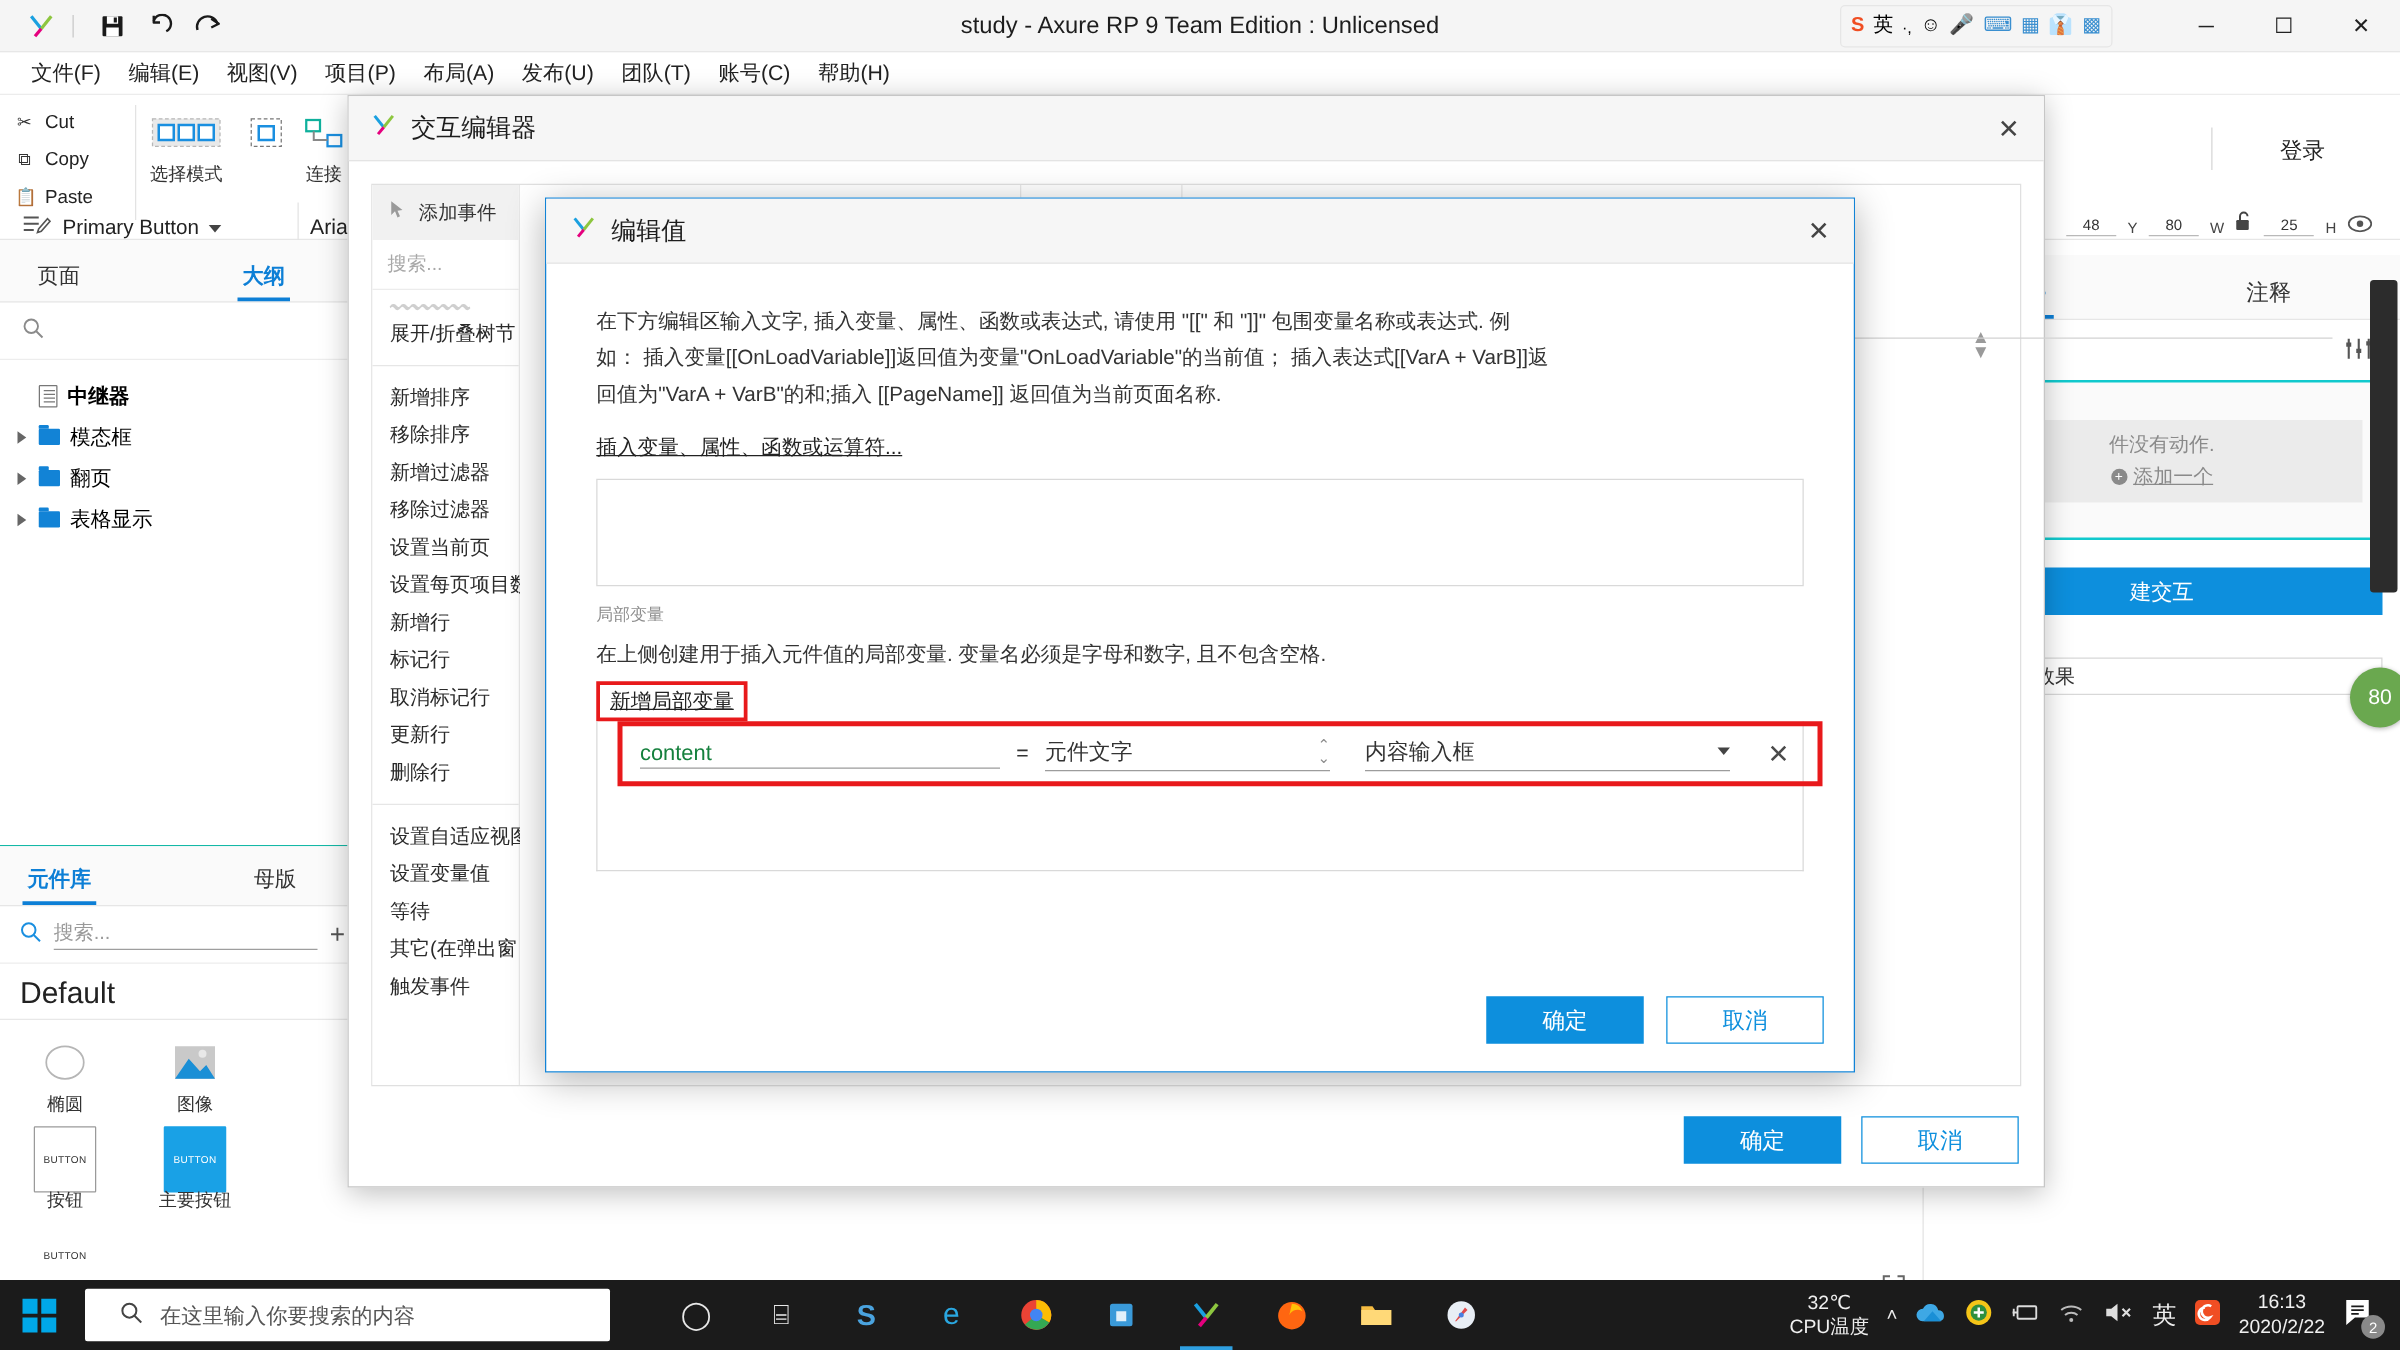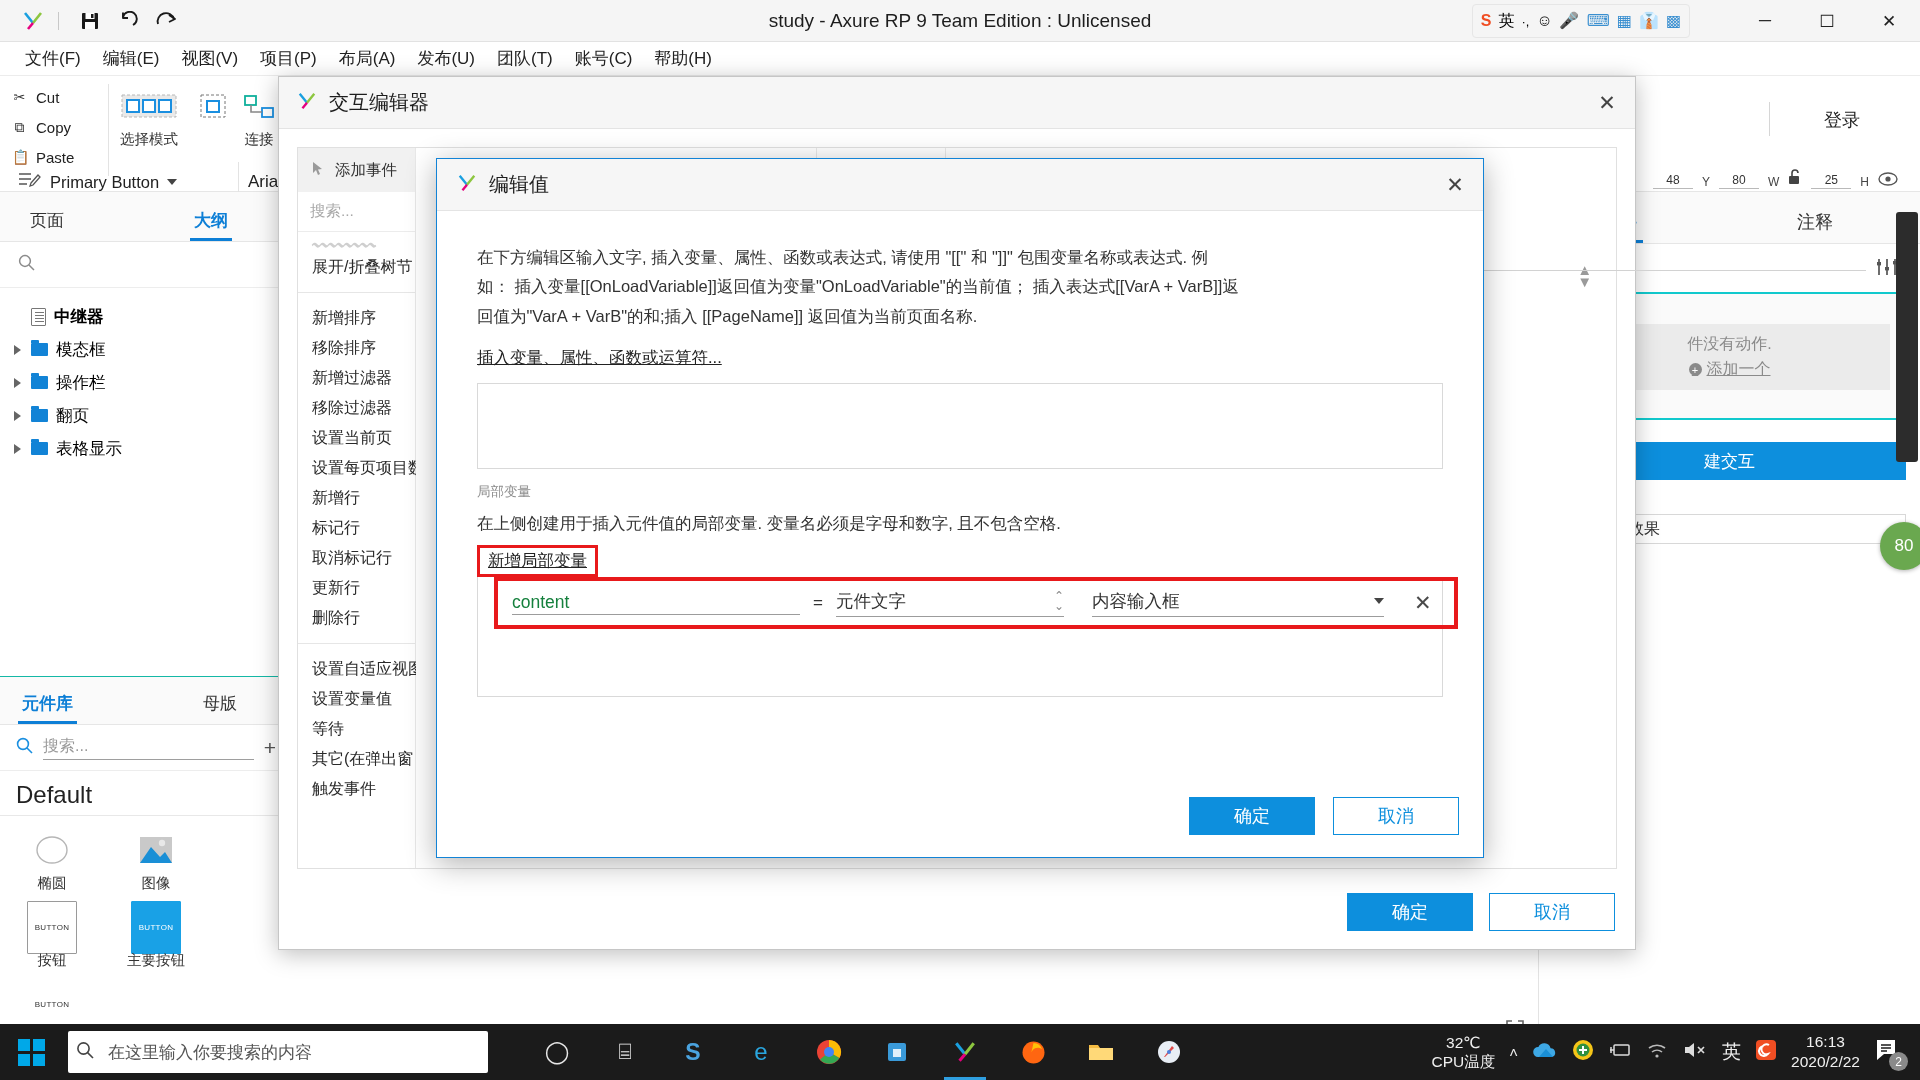--- a/index.html
+++ b/index.html
@@ -111,21 +111,21 @@
                padding:21px 7px; border-radius:1px; background:#fff; font-family:"Liberation Sans",sans-serif;}
   .btn-glyph.primary { background:#19a1e6; color:#fff; border-color:#19a1e6;}
   .btn-glyph.link { border:none; color:#333; background:transparent;}
 
   
   .canvas { position:absolute; left:292px; top:192px; right:382px; bottom:26px; background:#f1f1f1;}
   .canvas-inner { position:absolute; left:0; top:0; right:0; bottom:0; background:#fff;
                   margin:0; }
 
   
-  .right-panel { position:absolute; right:0; top:192px; width:382px; bottom:26px;
+  .right-panel { position:absolute; right:0; top:204px; width:382px; bottom:26px;
                  background:#fff; border-left:1px solid #e3e3e3;}
   .rtabs { display:flex; align-items:flex-end; height:52px; background:#fafafa;
            border-bottom:1px solid #e6e6e6;}
   .rtab { font-size:18px; color:#333; position:relative; padding-bottom:9px;}
   .rtab.active { color:#0d7fd6; font-weight:bold;}
   .rtab.active:after{content:'';position:absolute;left:-6px;right:-6px;bottom:0;height:3px;background:#0d7fd6;}
   .dot { color:#0d7fd6; font-size:17px;}
   .slider-ic { position:absolute; right:22px; top:66px; font-size:17px; color:#555;}
   .evt-box { position:absolute; left:14px; right:14px; top:100px; height:128px;
              border:2px solid #11c9cd; background:#fafafa; }
@@ -213,21 +213,21 @@
   .m2-foot { position:absolute; right:24px; bottom:22px; display:flex; gap:18px;}
 
   
   .taskbar { position:absolute; left:0; bottom:0; width:1920px; height:56px;
              background:#1b1b1b; display:flex; align-items:center;}
   .start { width:62px; height:56px; display:flex; align-items:center; justify-content:center;}
   .winlogo { display:grid; grid-template-columns:12px 12px; grid-template-rows:12px 12px;
              gap:3px; }
   .winlogo i { background:#00a8e8; display:block;}
   .tb-search { width:420px; height:42px; background:#fff; border-radius:2px; display:flex;
-               align-items:center; gap:14px; padding:0 8px; margin-left:6px;
+               align-items:center; gap:14px; padding:0 28px; margin-left:6px;
                font-size:17px; color:#555;}
   .tb-apps { display:flex; align-items:center; gap:10px; margin-left:40px;}
   .tb-app { width:58px; height:56px; display:flex; align-items:center; justify-content:center;
             font-size:22px; color:#e8e8e8; position:relative;}
   .tb-app.active:after{content:'';position:absolute;bottom:0;left:8px;right:8px;height:3px;background:#2f9fe0;}
   .tray { margin-left:auto; display:flex; align-items:center; gap:14px; padding-right:16px;
           color:#eee; font-size:16px;}
   .cpu { text-align:center; line-height:1.25; font-size:15.5px; color:#f0f0f0;}
   .clock { text-align:center; line-height:1.3; font-size:15.5px; color:#f0f0f0;}
   .notif { position:relative; width:30px; height:30px; }
@@ -432,25 +432,20 @@
     <div class="tree">
       <div class="tree-row" style="font-weight:bold;">
         <span style="width:9px;"></span>
         <span class="doc-ic"></span>
         <span>中继器</span>
       </div>
       <div class="tree-row">
         <span class="tri"></span>
         <span class="folder"></span>
         <span>模态框</span>
-      </div>
-      <div class="tree-row">
-        <span class="tri"></span>
-        <span class="folder"></span>
-        <span>操作栏</span>
       </div>
       <div class="tree-row">
         <span class="tri"></span>
         <span class="folder"></span>
         <span>翻页</span>
       </div>
       <div class="tree-row">
         <span class="tri"></span>
         <span class="folder"></span>
         <span>表格显示</span>

